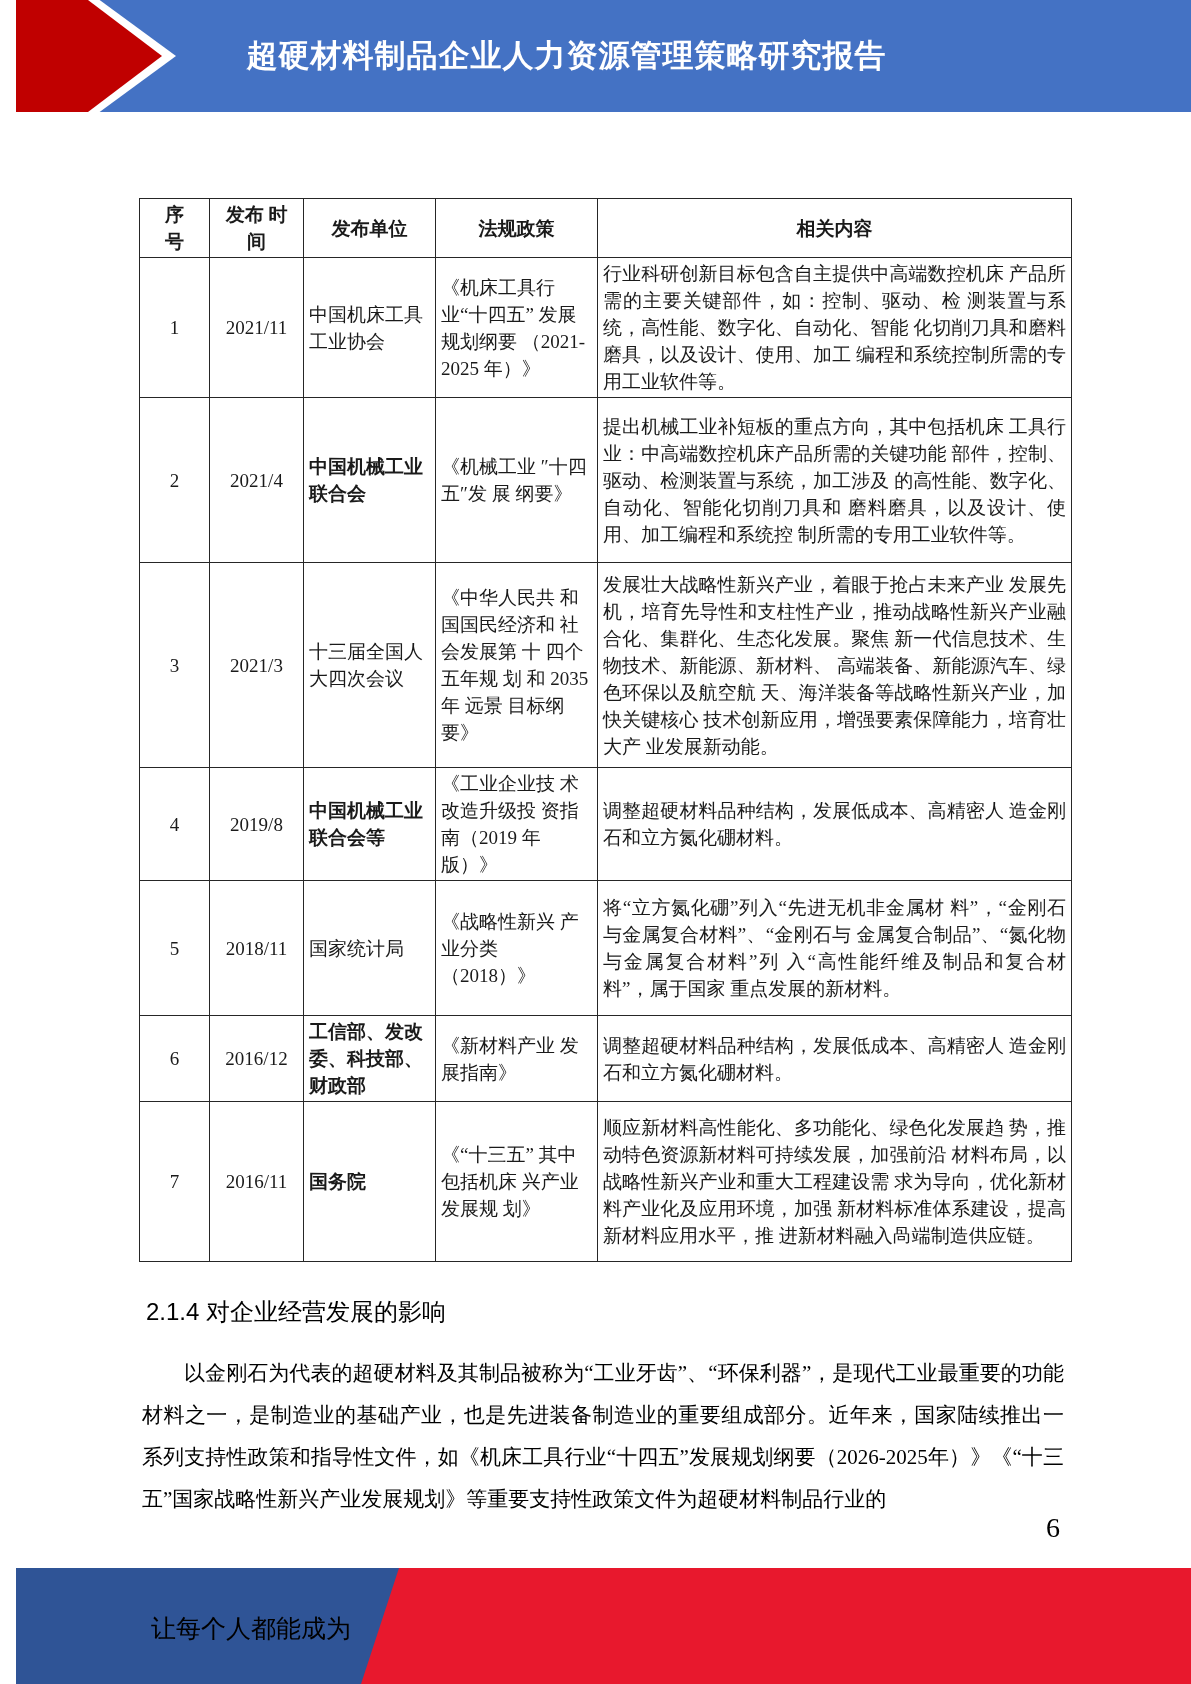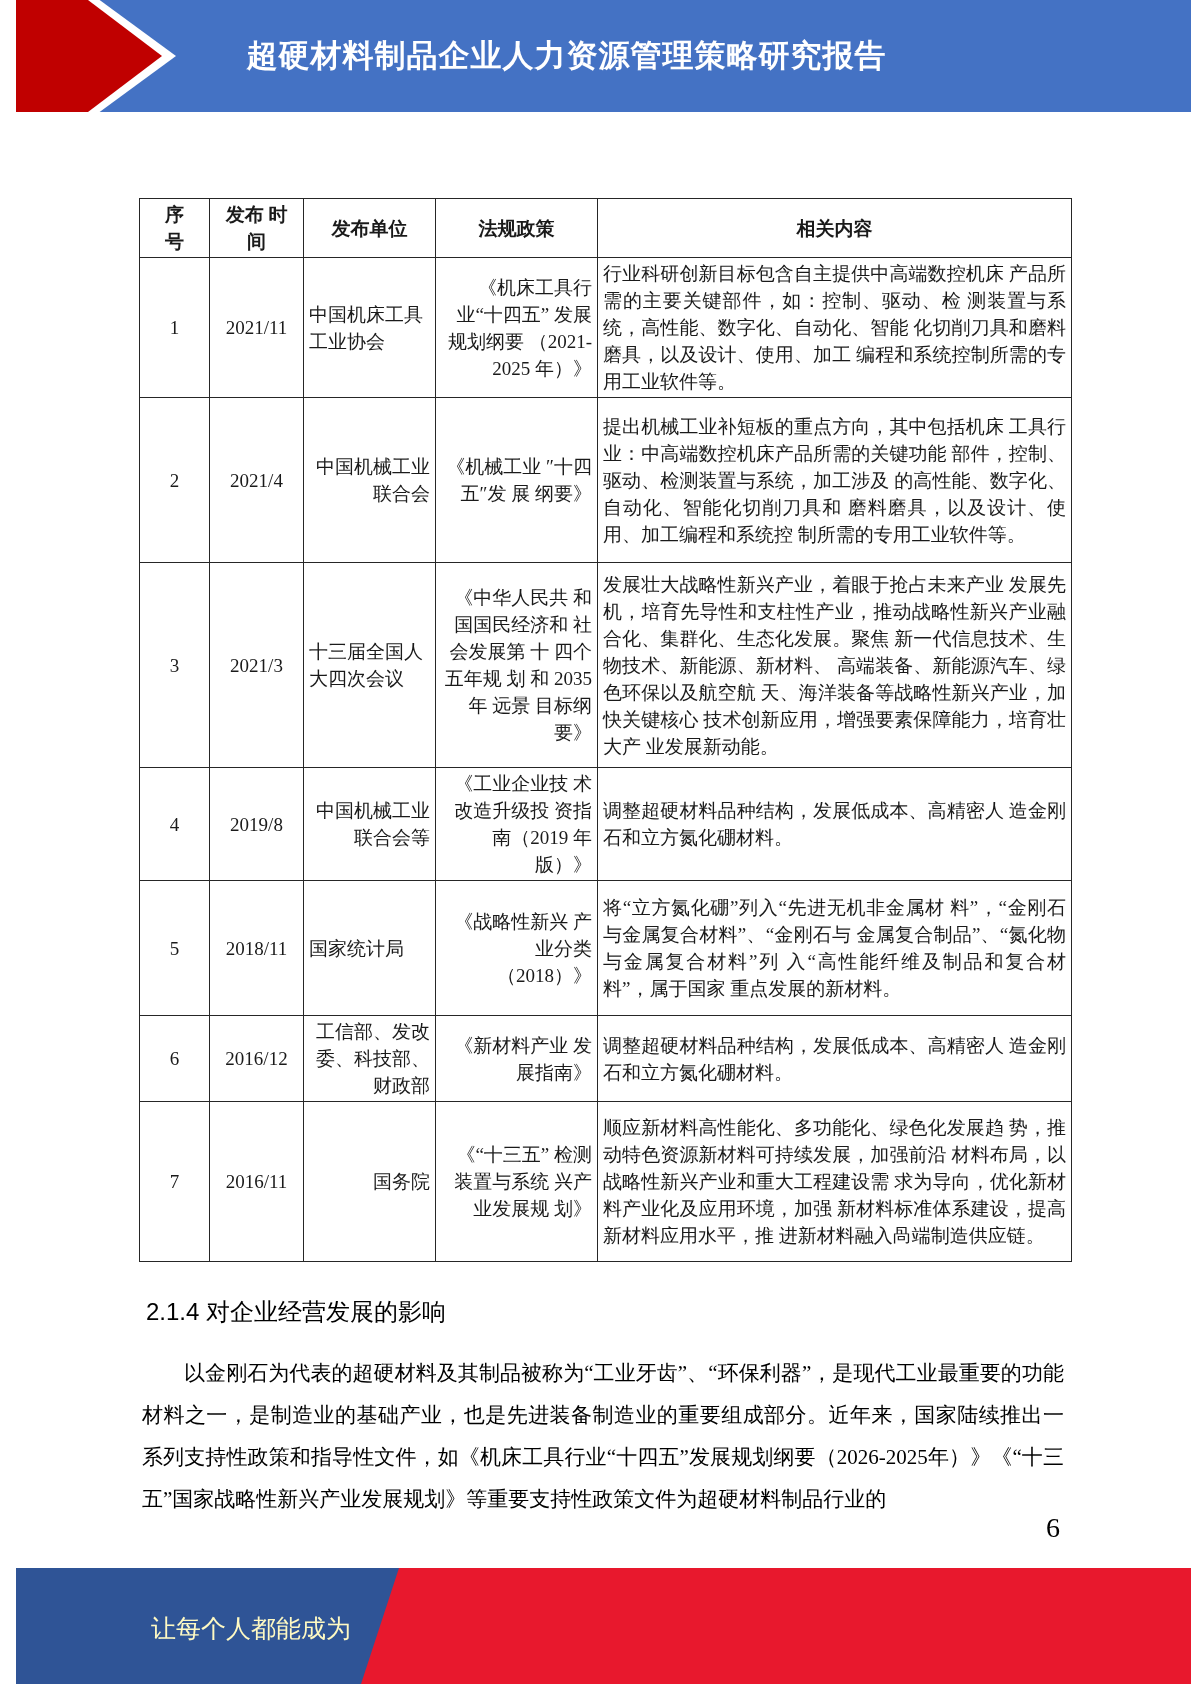--- a/index.html
+++ b/index.html
@@ -47,24 +47,24 @@
   }
   table.policy th, table.policy td{
     border:1.5px solid #262626;
     padding:2px 5px;
     vertical-align:middle;
   }
   table.policy th{
     font-weight:bold;text-align:center;height:52px;
   }
   td.c-no, td.c-date{text-align:center;}
-  td.c-policy{text-align:right;font-family:Liberation Serif, serif;}
+  td.c-policy{text-align:left;font-family:Liberation Serif, serif;}
   td.c-content{text-align:justify;vertical-align:top;padding:3px 7px;}
   td.org-left{text-align:left;}
-  td.org-center{text-align:right;}
+  td.org-center{text-align:left;font-weight:bold;}
   td.org-top{text-align:left;vertical-align:top;padding-top:6px;}
   .vstack1{width:1.2em;margin:0 auto;word-break:break-all;}
   .vstack4{width:4em;margin:0 auto;}
   
   .body-par{
     position:absolute;left:126px;top:1352px;width:922px;
     font-size:21px;line-height:42px;
     text-align:justify;text-indent:2em;color:#000;
   }
   .page-number{
@@ -76,21 +76,21 @@
     position:absolute;left:0;bottom:0;width:1191px;height:116px;
     background:#E8182D;
   }
   .footer-blue{
     position:absolute;left:0;top:0;width:420px;height:116px;
     background:#2F5496;
     clip-path:polygon(0 0,383px 0,345px 100%,0 100%);
   }
   .footer-left-text{
     position:absolute;left:135px;top:44px;
-    color:#fef9c3;font-size:25px;
+    color:#000000;font-size:25px;
     font-family:"Liberation Sans","DejaVu Sans",sans-serif;
     white-space:nowrap;
   }
   .footer-right-text{
     position:absolute;left:395px;top:42px;
     color:#ffffff;font-size:25px;
     font-family:"Liberation Sans","DejaVu Sans",sans-serif;
     letter-spacing:2px;
     white-space:nowrap;
   }
@@ -170,21 +170,21 @@
         <td class="c-no">6</td>
         <td class="c-date">2016/12</td>
         <td class="org-center">工信部、发改委、科技部、财政部</td>
         <td class="c-policy">《新材料产业 发展指南》</td>
         <td class="c-content">调整超硬材料品种结构，发展低成本、高精密人 造金刚石和立方氮化硼材料。</td>
       </tr>
       <tr style="height:160px">
         <td class="c-no">7</td>
         <td class="c-date">2016/11</td>
         <td class="org-center">国务院</td>
-        <td class="c-policy">《“十三五” 检测装置与系统 兴产业发展规 划》</td>
+        <td class="c-policy">《“十三五” 其中包括机床 兴产业发展规 划》</td>
         <td class="c-content">顺应新材料高性能化、多功能化、绿色化发展趋 势，推动特色资源新材料可持续发展，加强前沿 材料布局，以战略性新兴产业和重大工程建设需 求为导向，优化新材料产业化及应用环境，加强 新材料标准体系建设，提高新材料应用水平，推 进新材料融入咼端制造供应链。</td>
       </tr>
     </tbody>
   </table>
 
   <h2 class="h-214">2.1.4 对企业经营发展的影响</h2>
   <div class="body-par">以金刚石为代表的超硬材料及其制品被称为“工业牙齿”、“环保利器”，是现代工业最重要的功能材料之一，是制造业的基础产业，也是先进装备制造业的重要组成部分。近年来，国家陆续推出一系列支持性政策和指导性文件，如《机床工具行业“十四五”发展规划纲要（2026-2025年）》《“十三五”国家战略性新兴产业发展规划》等重要支持性政策文件为超硬材料制品行业的</div>
 
   <div class="page-number">6</div>
 

